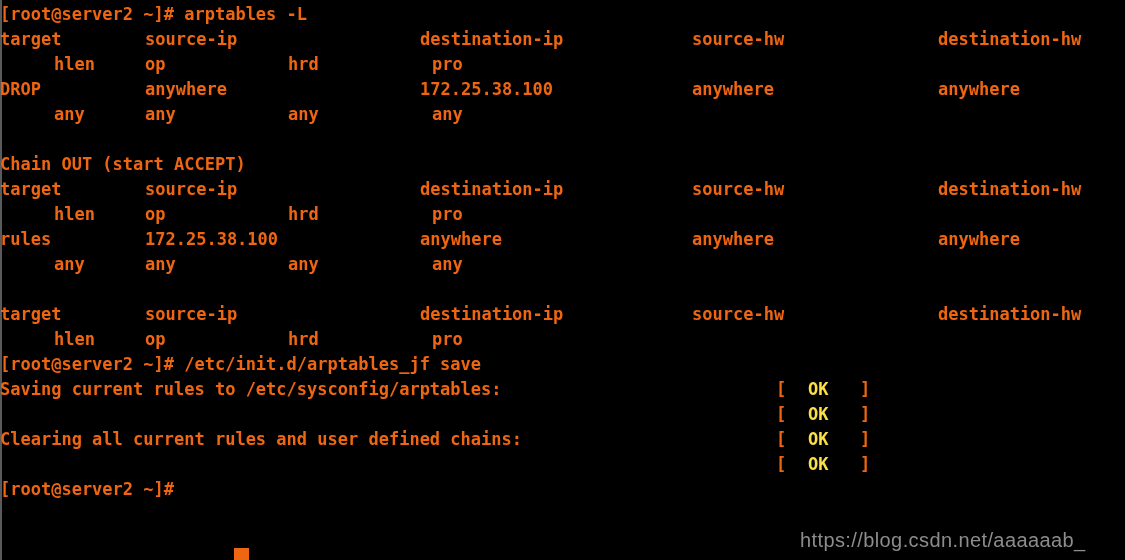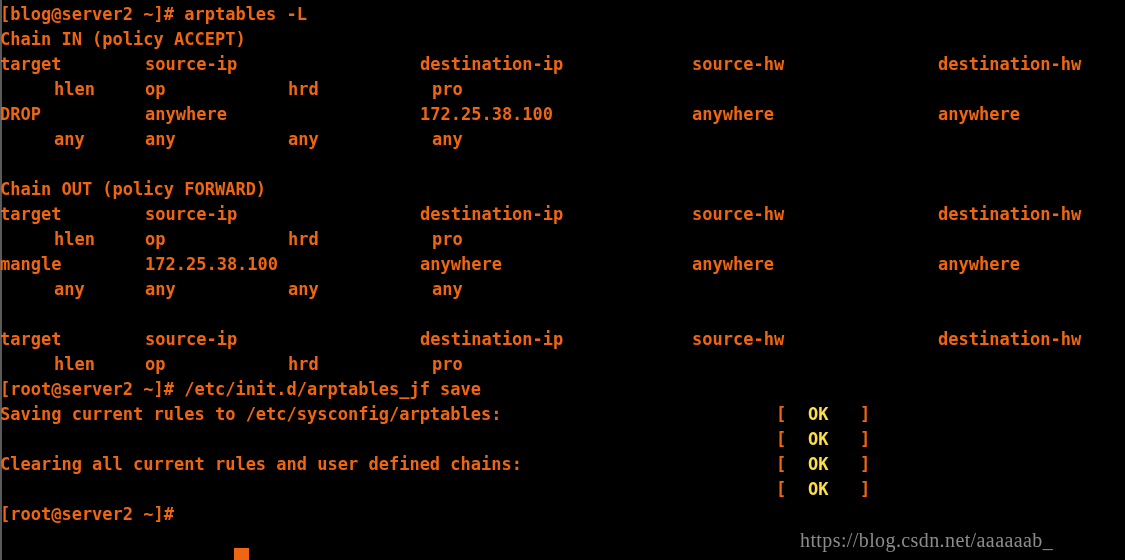--- a/index.html
+++ b/index.html
@@ -57,45 +57,42 @@
     left: 234px;
     top: 548px;
     width: 15px;
     height: 12px;
     background: #ee6611;
   }
   #watermark {
     position: absolute;
     left: 800px;
     top: 528px;
-    font-family: Liberation Serif, serif;
+    font-family: Liberation Sans, sans-serif;
     font-size: 20px;
     font-weight: normal;
     letter-spacing: 0.4px;
     color: #8c8c8c;
     white-space: pre;
     pointer-events: none;
   }
 </style>
 </head>
 <body>
 
 <div id="terminal">
 
   <div id="scroll-edge"></div>
 
   <div class="screen">
 
     <div class="line">
-      <span class="seg" style="left:0px">[blog@server2 ~]# arptables -L</span>
-    </div>
-
-    <div class="line">
-      <span class="seg" style="left:0px">Chain IN (policy ACCEPT)</span>
-    </div>
+      <span class="seg" style="left:0px">[root@server2 ~]# arptables -L</span>
+    </div>
+
     <div class="line">
       <span class="seg" style="left:0px">target</span>
       <span class="seg" style="left:145px">source-ip</span>
       <span class="seg" style="left:420px">destination-ip</span>
       <span class="seg" style="left:692px">source-hw</span>
       <span class="seg" style="left:938px">destination-hw</span>
     </div>
     <div class="line">
       <span class="seg" style="left:54px">hlen</span>
       <span class="seg" style="left:145px">op</span>
@@ -111,37 +108,37 @@
     </div>
     <div class="line">
       <span class="seg" style="left:54px">any</span>
       <span class="seg" style="left:145px">any</span>
       <span class="seg" style="left:288px">any</span>
       <span class="seg" style="left:432px">any</span>
     </div>
     <div class="blank"></div>
 
     <div class="line">
-      <span class="seg" style="left:0px">Chain OUT (policy FORWARD)</span>
+      <span class="seg" style="left:0px">Chain OUT (start ACCEPT)</span>
     </div>
     <div class="line">
       <span class="seg" style="left:0px">target</span>
       <span class="seg" style="left:145px">source-ip</span>
       <span class="seg" style="left:420px">destination-ip</span>
       <span class="seg" style="left:692px">source-hw</span>
       <span class="seg" style="left:938px">destination-hw</span>
     </div>
     <div class="line">
       <span class="seg" style="left:54px">hlen</span>
       <span class="seg" style="left:145px">op</span>
       <span class="seg" style="left:288px">hrd</span>
       <span class="seg" style="left:432px">pro</span>
     </div>
     <div class="line">
-      <span class="seg" style="left:0px">mangle</span>
+      <span class="seg" style="left:0px">rules</span>
       <span class="seg" style="left:145px">172.25.38.100</span>
       <span class="seg" style="left:420px">anywhere</span>
       <span class="seg" style="left:692px">anywhere</span>
       <span class="seg" style="left:938px">anywhere</span>
     </div>
     <div class="line">
       <span class="seg" style="left:54px">any</span>
       <span class="seg" style="left:145px">any</span>
       <span class="seg" style="left:288px">any</span>
       <span class="seg" style="left:432px">any</span>

